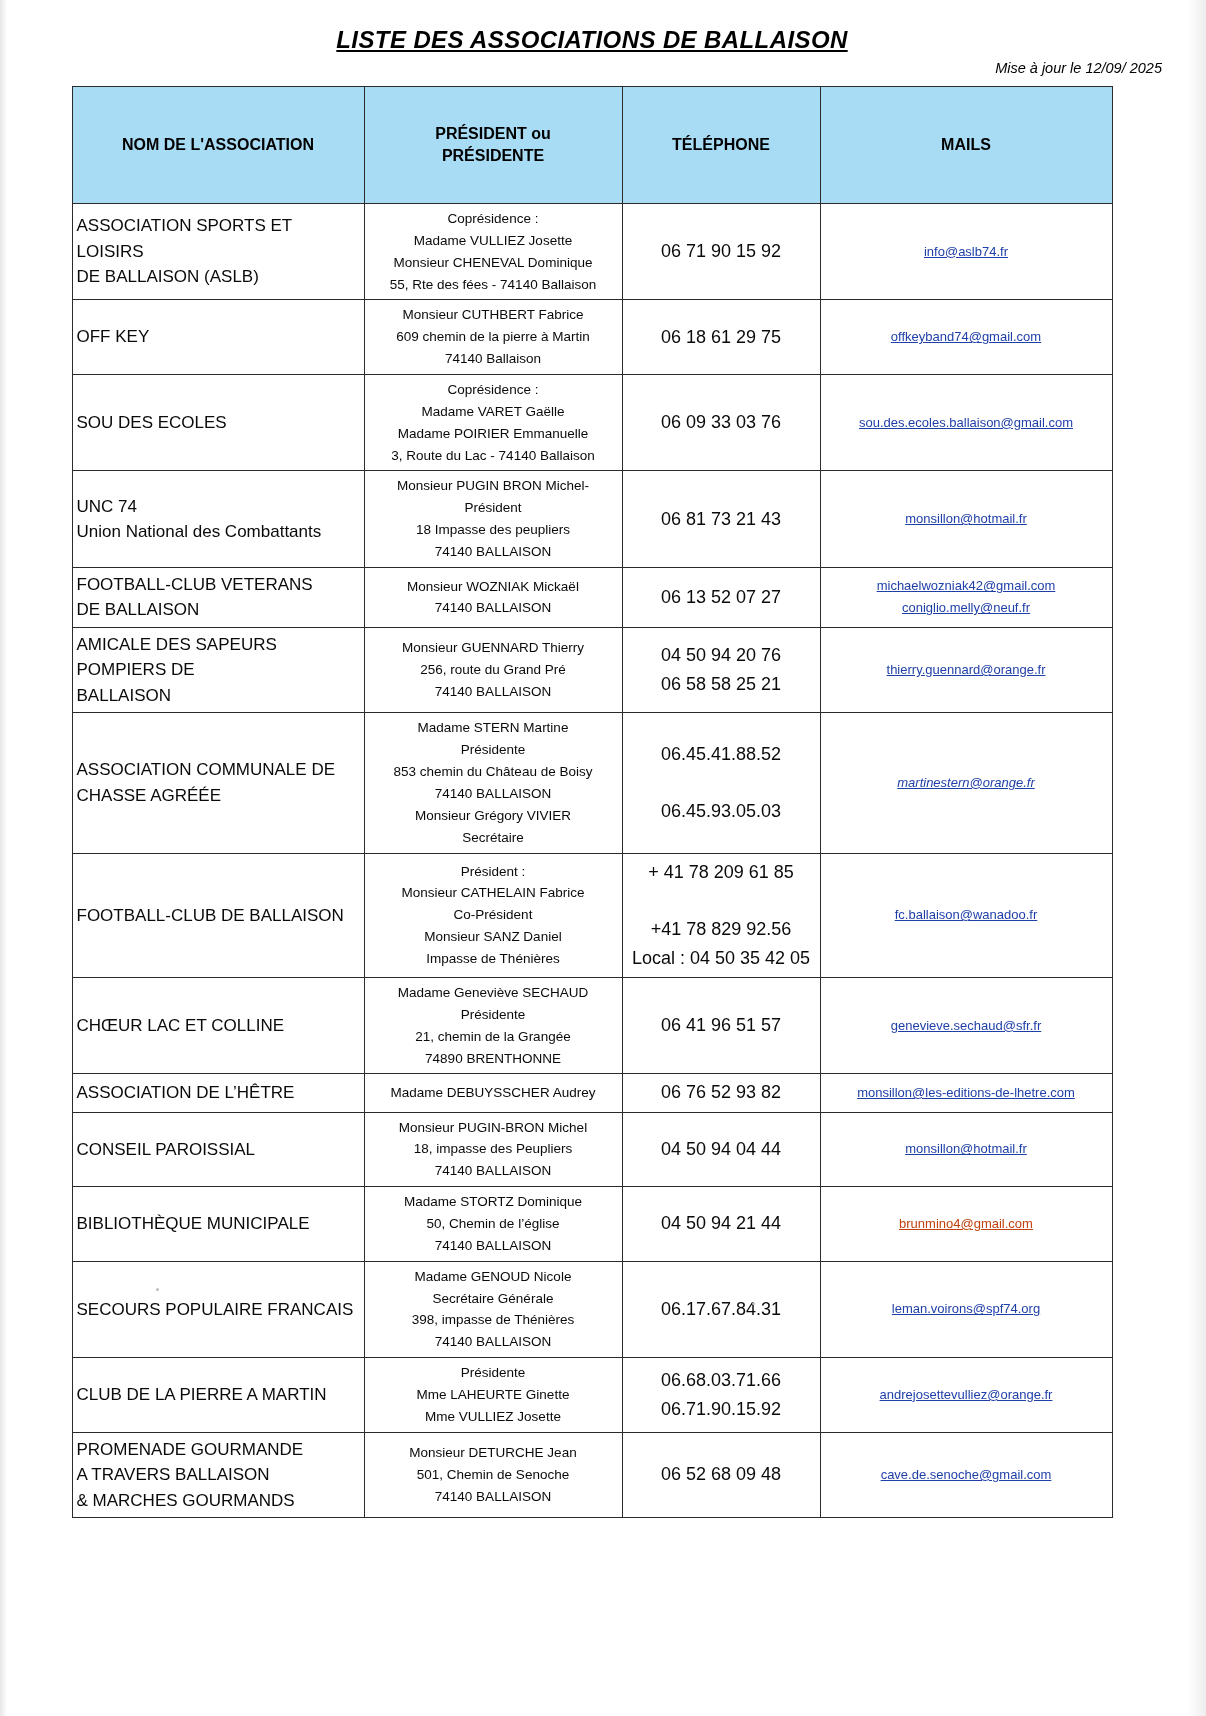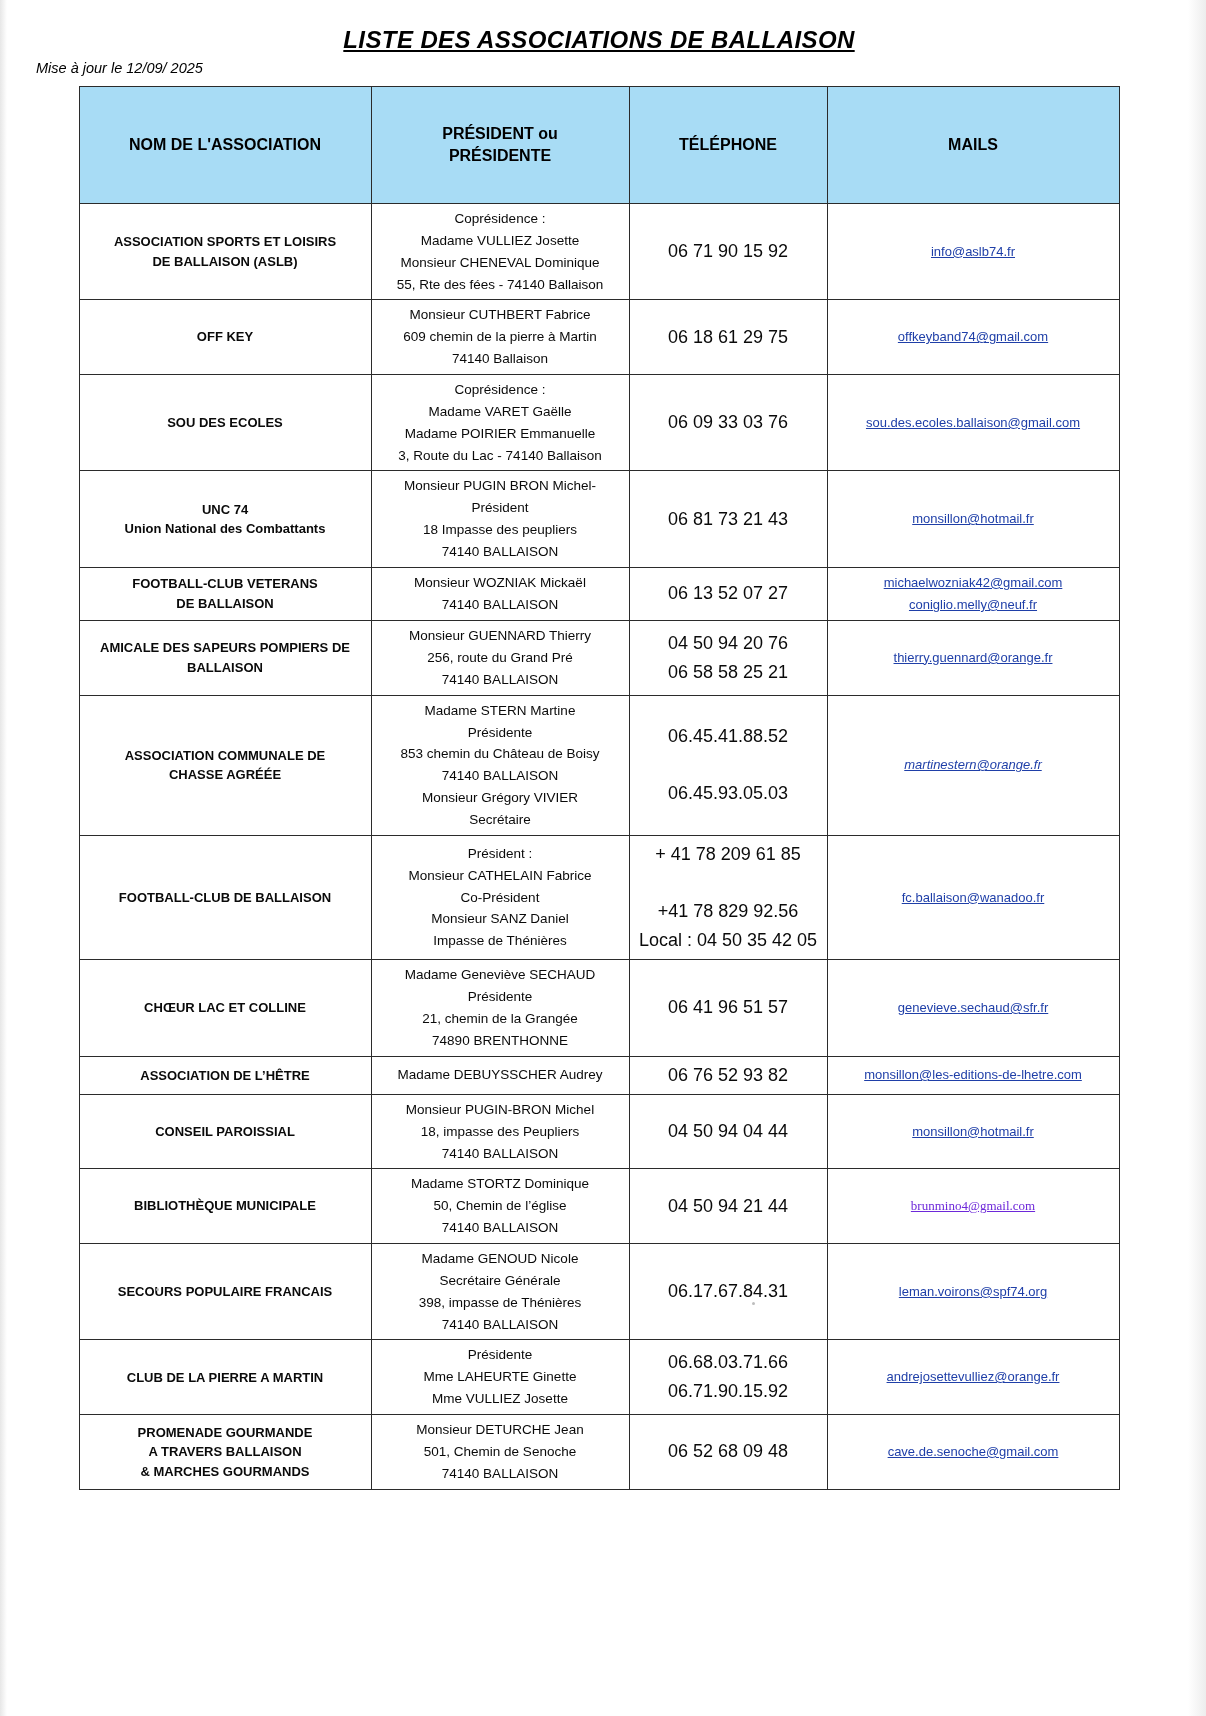--- a/index.html
+++ b/index.html
@@ -12,35 +12,35 @@
     height: 1716px;
     font-family: "Liberation Sans", sans-serif;
     color: #0a0a0a;
     position: relative;
     overflow: hidden;
   }
   .page {
     width: 1206px;
     height: 1536px;
     box-sizing: border-box;
-    padding: 12px 44px 0 36px;
+    padding: 12px 44px 0 22px;
     position: relative;
   }
   .doc-title {
     text-align: center;
     font-size: 24px;
     font-weight: bold;
     font-style: italic;
     text-decoration: underline;
     letter-spacing: 0.4px;
     margin: 14px 0 6px 0;
     color: #000;
   }
   .doc-subtitle {
-    text-align: left;
+    text-align: right;
     font-size: 14.5px;
     font-style: italic;
     margin: 0 0 10px 0;
     color: #000;
   }
   table.assoc-table {
     border-collapse: collapse;
     width: 1040px;
     margin: 4px auto;
     table-layout: fixed;
@@ -59,23 +59,23 @@
     height: 108px;
     color: #000;
     line-height: 1.35;
   }
   col.c-name  { width: 292px; }
   col.c-pres  { width: 258px; }
   col.c-tel   { width: 198px; }
   col.c-mail  { width: 292px; }
 
   td.cell-name {
-    text-align: center;
-    font-size: 13px;
-    font-weight: bold;
+    text-align: left;
+    font-size: 17px;
+    font-weight: normal;
     line-height: 1.5;
   }
   td.cell-pres {
     text-align: center;
     font-size: 13.5px;
     line-height: 1.62;
     font-weight: normal;
   }
   td.cell-tel {
     text-align: center;
@@ -341,21 +341,21 @@
           </td>
           <td class="cell-pres">
             <span class="pres-line">Madame STORTZ Dominique</span>
             <span class="pres-line">50, Chemin de l’église</span>
             <span class="pres-line">74140 BALLAISON</span>
           </td>
           <td class="cell-tel">
             <span class="tel-line">04 50 94 21 44</span>
           </td>
           <td class="cell-mail">
-            <span class="mail-link" style="color: #6d28d9; font-family: Liberation Serif, serif;">brunmino4@gmail.com</span>
+            <span class="mail-link" style="color: #c2410c;">brunmino4@gmail.com</span>
           </td>
         </tr>
         <tr>
           <td class="cell-name">
             <span class="name-line">SECOURS POPULAIRE FRANCAIS</span>
           </td>
           <td class="cell-pres">
             <span class="pres-line">Madame GENOUD Nicole</span>
             <span class="pres-line">Secrétaire Générale</span>
             <span class="pres-line">398, impasse de Thénières</span>

